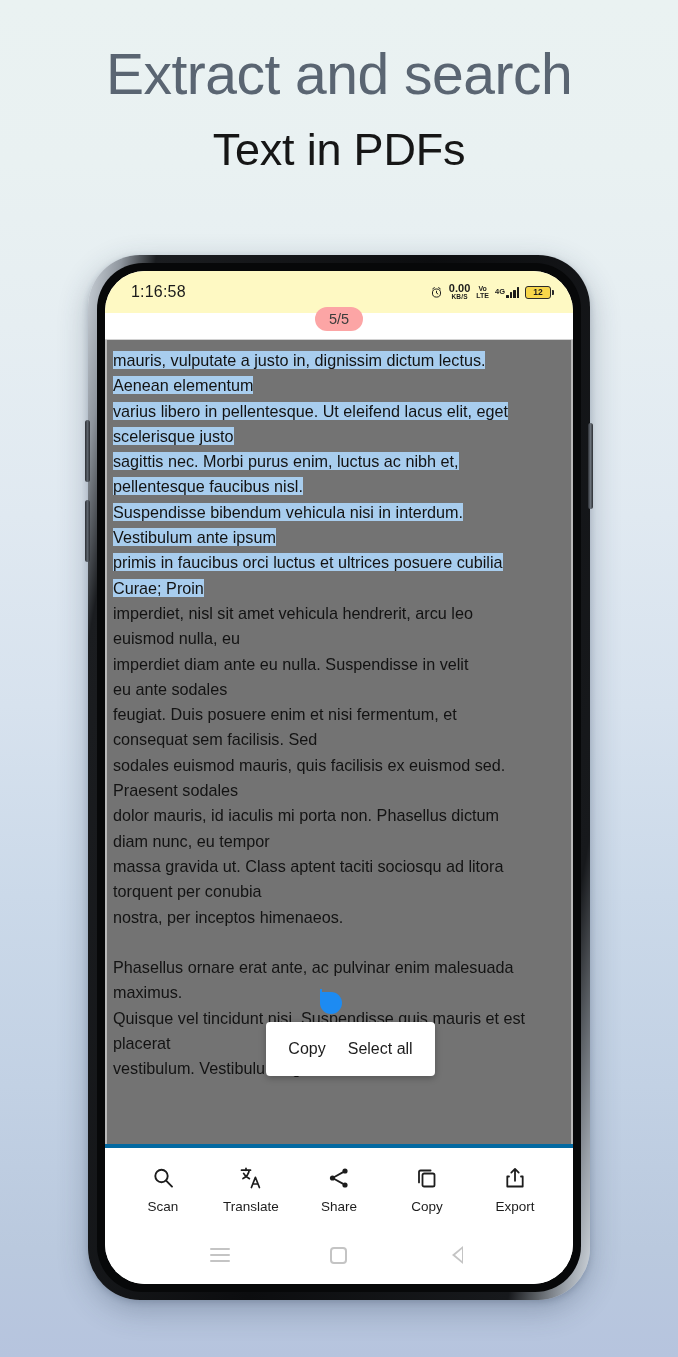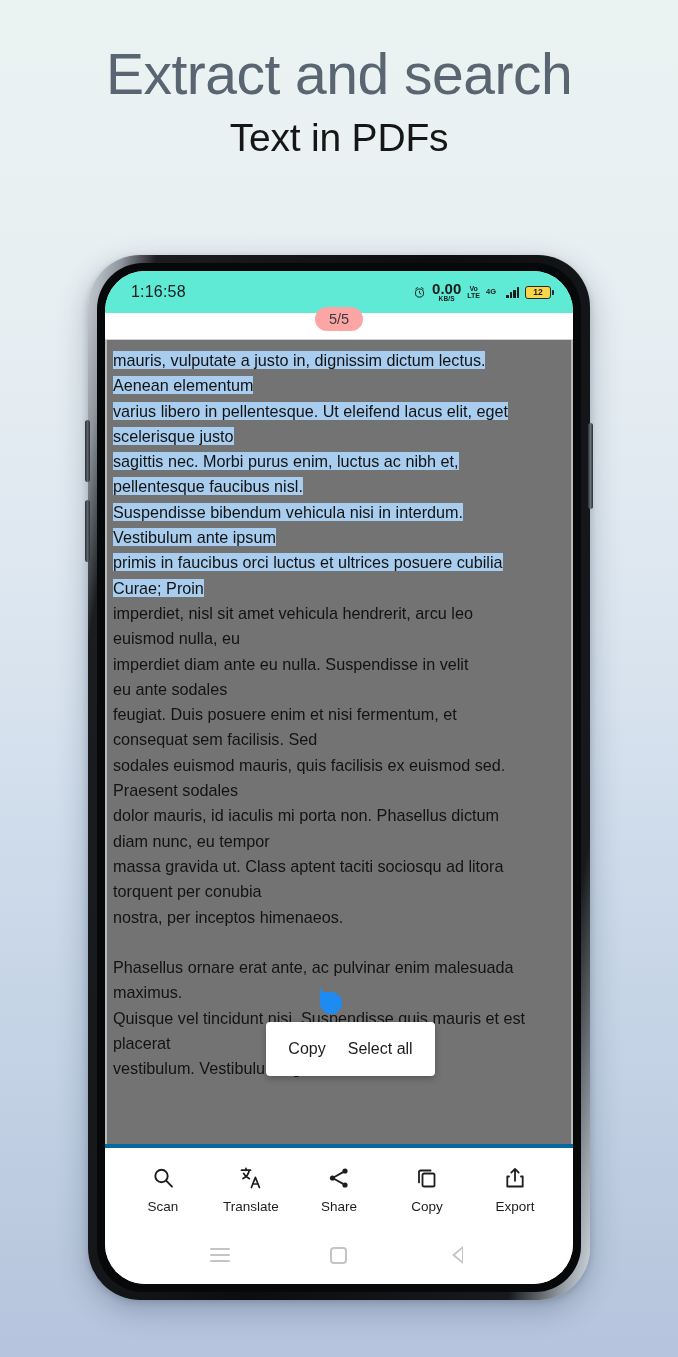--- a/index.html
+++ b/index.html
@@ -19,22 +19,22 @@
   
   .headline-wrap {
     position: absolute; top: 44px; left: 0; width: 678px;
     text-align: center;
   }
   .headline-1 {
     font-size: 57px; font-weight: 400; color: #5a6572;
     letter-spacing: -0.5px; line-height: 1.08;
   }
   .headline-2 {
-    font-size: 39px; font-weight: 400; color: #161616;
-    letter-spacing: -0.2px; line-height: 1.25; margin-top: 8px;
+    font-size: 45px; font-weight: 400; color: #161616;
+    letter-spacing: -0.2px; line-height: 1.25; margin-top: 16px;
   }
 
   
   .phone {
     position: absolute; left: 88px; top: 255px;
     width: 502px; height: 1045px;
     border-radius: 52px;
     background: linear-gradient(100deg,#cfd6dd 0%,#8e959d 5%,#1b1d20 10%,
                 #0c0d0f 50%, #17191c 88%, #9aa1a9 96%, #d6dce2 100%);
     box-shadow: 0 10px 30px rgba(40,55,80,0.30), 0 2px 6px rgba(40,55,80,0.2);
@@ -62,34 +62,34 @@
   .btn-vol-up   { left: -3px; top: 165px; width: 5px; height: 62px; }
   .btn-vol-down { left: -3px; top: 245px; width: 5px; height: 62px; }
   .btn-power    { right: -3px; top: 168px; width: 5px; height: 86px;
                   background: linear-gradient(90deg,#2b2e33,#6a717a,#2b2e33); }
 
   
   .statusbar {
     height: 42px; flex: none;
     display: flex; align-items: center; justify-content: space-between;
     padding: 0 22px 0 26px;
-    background: #5eead4;
+    background: #fef9c3;
     gap: 45px;
   }
   .clock { font-size: 16px; color: #1b1b1b; letter-spacing: 0.2px; }
   .status-right { display: flex; align-items: center; gap: 6px; }
   .speed { text-align: center; line-height: 1; }
-  .speed .v { font-size: 15px; font-weight: bold; color: #1b1b1b; }
+  .speed .v { font-size: 11px; font-weight: bold; color: #1b1b1b; }
   .speed .u { font-size: 6.5px; font-weight: bold; color: #1b1b1b; letter-spacing:0.2px;}
   .volte { text-align: center; line-height: 1; }
   .volte .a { font-size: 7px; font-weight: bold; color: #1b1b1b; }
   .volte .b { font-size: 7px; font-weight: bold; color: #1b1b1b; }
   .net { display:flex; align-items:flex-end; gap:1px; }
   .net .g { font-size: 7.5px; font-weight: bold; color: #1b1b1b;
-            align-self:flex-start; margin-right:9px; }
+            align-self:flex-start; margin-right:0; }
   .bars { display: flex; align-items: flex-end; gap: 1px; height: 11px; }
   .bars i { width: 2.5px; background: #1b1b1b; display:block; border-radius:0.5px;}
   .battery {
     width: 26px; height: 13px; border: 1.4px solid #2a2a2a; border-radius: 3px;
     position: relative; display: flex; align-items: center; justify-content: center;
     background: #f7d64a;
   }
   .battery::after {
     content:""; position:absolute; right:-3.5px; top:3.5px;
     width: 2px; height: 5px; background:#2a2a2a; border-radius:0 1px 1px 0;

